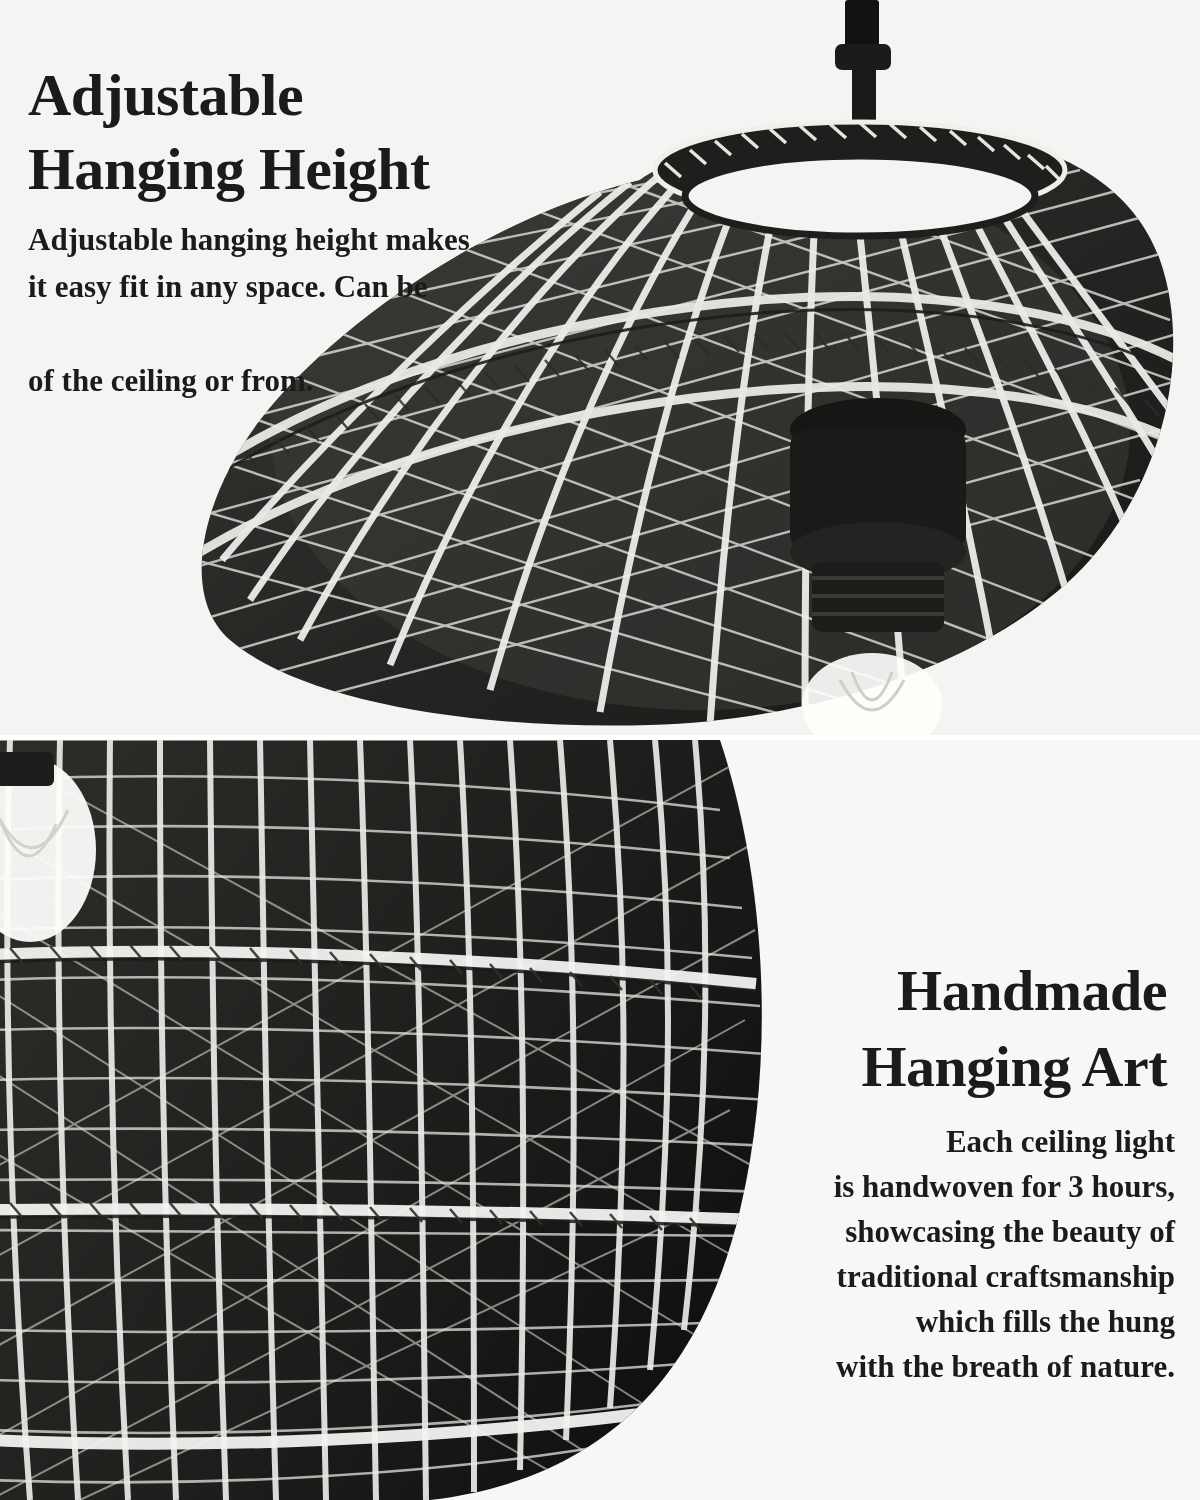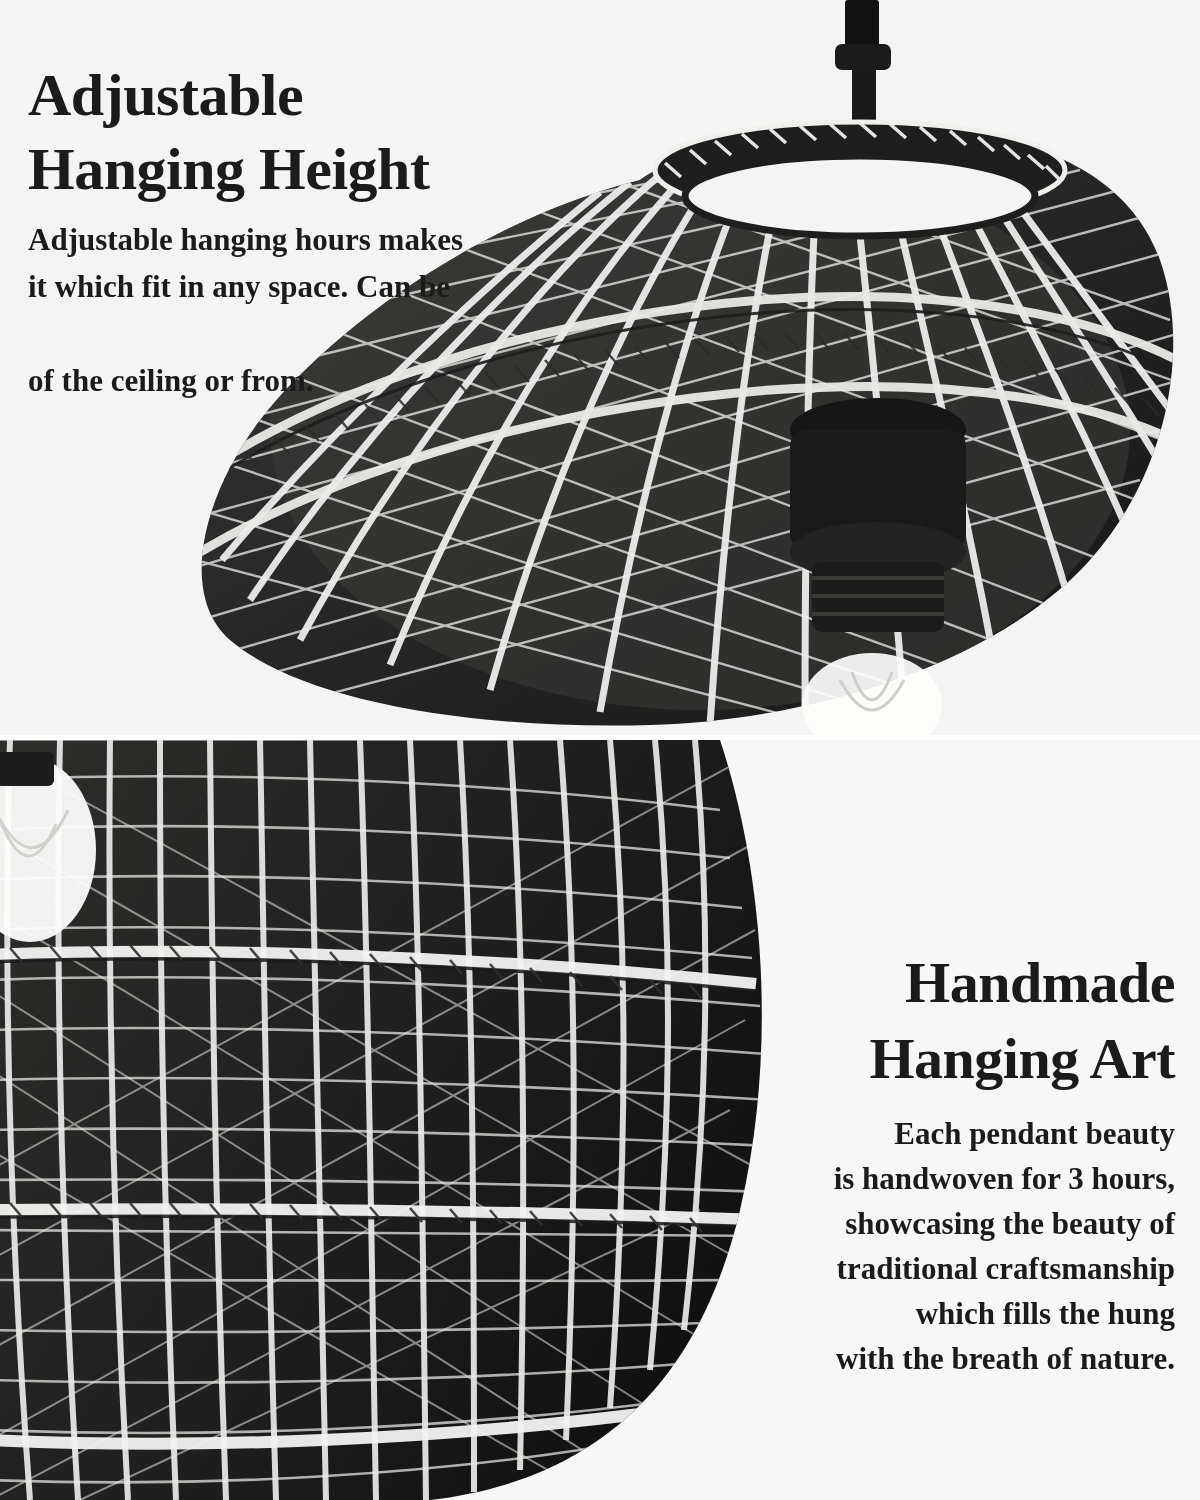--- a/index.html
+++ b/index.html
@@ -80,21 +80,21 @@
 
   .bottom-text {
     left: 600px;
     top: 945px;
     width: 575px;
     text-align: right;
   }
   .bottom-text .headline {
     font-size: 58px;
     line-height: 76px;
-    margin: 0;
+    margin: 8px;
   }
   .bottom-text .body-copy {
     font-size: 31px;
     line-height: 45px;
     margin: 14px 0 0 0;
   }
 
   
   .art-top {
     position: absolute;
@@ -240,22 +240,22 @@
         </g>
       </g>
     </svg>
 
     <div class="txt-block top-text">
       <h1 class="headline">
         <span>Adjustable</span><br>
         <span>Hanging Height</span>
       </h1>
       <p class="body-copy">
-        <span>Adjustable hanging hours makes</span><br>
-        <span>it which fit in any space. Can be</span><br>
+        <span>Adjustable hanging height makes</span><br>
+        <span>it easy fit in any space. Can be</span><br>
         <br>
         <span>of the ceiling or from.</span>
       </p>
     </div>
   </div>
 
   <div class="panel-divider"></div>
 
   <div class="panel panel-bottom">
 
@@ -363,21 +363,21 @@
         <rect x="-6" y="12" width="60" height="34" rx="6" fill="#1d1d1b"></rect>
       </g>
     </svg>
 
     <div class="txt-block bottom-text" style="top:205px;">
       <h2 class="headline">
         <span>Handmade</span><br>
         <span>Hanging Art</span>
       </h2>
       <p class="body-copy">
-        <span>Each pendant beauty</span><br>
+        <span>Each ceiling light</span><br>
         <span>is handwoven for 3 hours,</span><br>
         <span>showcasing the beauty of</span><br>
         <span>traditional craftsmanship</span><br>
         <span>which fills the hung</span><br>
         <span>with the breath of nature.</span>
       </p>
     </div>
   </div>
 
 </div>

